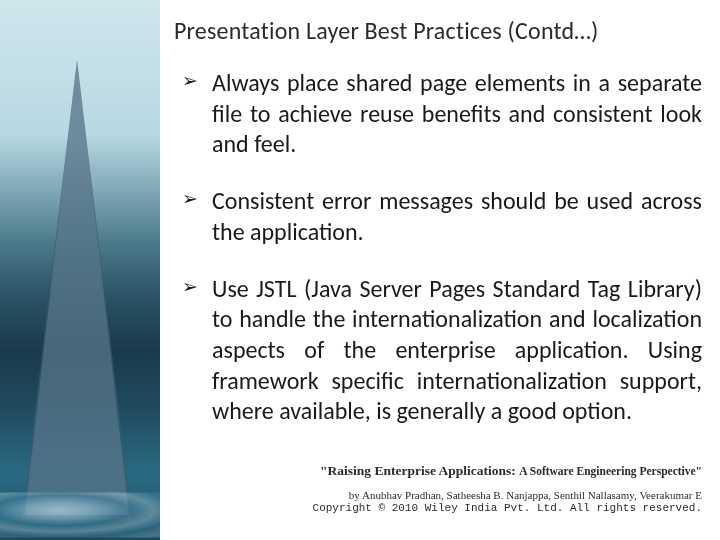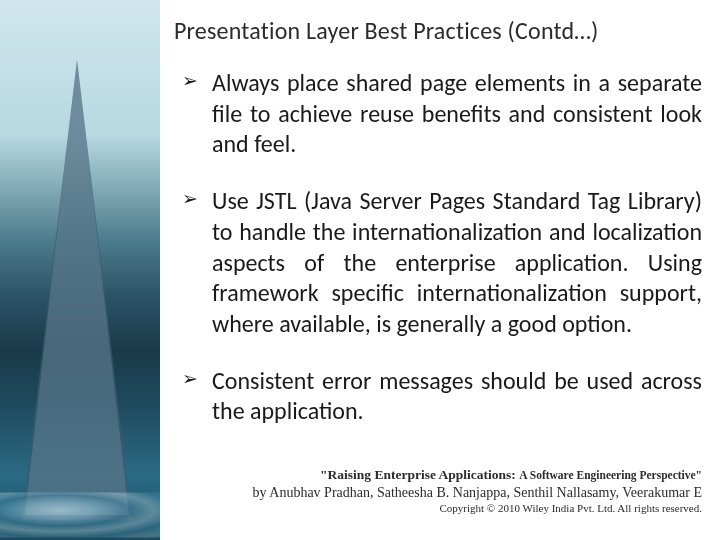--- a/index.html
+++ b/index.html
@@ -109,43 +109,44 @@
     text-align: right;
     font-family: "Times New Roman", Georgia, serif;
     color: #2b2b2b;
   }
   .footer .book {
     font-size: 13.5px;
   }
   .footer .book .main { font-weight: 700; }
   .footer .book .sub { font-size: 11.5px; font-weight: 700; }
   .footer .authors {
-    font-size: 14px;
-    margin-top: 2px;
+    font-size: 11px;
+    margin-top: 10px;
   }
   .footer .copyright {
     font-size: 11px;
     margin-top: 1px;
+    font-family: Liberation Mono, monospace;
   }
 </style>
 </head>
 <body>
 
 <div class="bg-band">
   <div class="building"></div>
   <div class="ripple"></div>
 </div>
 
 <div class="slide">
   <div class="title">Presentation Layer Best Practices (Contd…)</div>
 
   <ul class="bullets">
     <li>Always place shared page elements in a separate file to achieve reuse benefits and consistent look and feel.</li>
+    <li>Consistent error messages should be used across the application.</li>
     <li>Use JSTL (Java Server Pages Standard Tag Library) to handle the internationalization and localization aspects of the enterprise application. Using framework specific internationalization support, where available, is generally a good option.</li>
-    <li>Consistent error messages should be used across the application.</li>
   </ul>
 
   <div class="footer">
     <div class="book">
       <span class="main">"Raising Enterprise Applications: </span><span class="sub">A Software Engineering Perspective"</span>
     </div>
     <div class="authors">by Anubhav Pradhan, Satheesha B. Nanjappa, Senthil Nallasamy, Veerakumar E</div>
     <div class="copyright">Copyright © 2010 Wiley India Pvt. Ltd. All rights reserved.</div>
   </div>
 </div>

